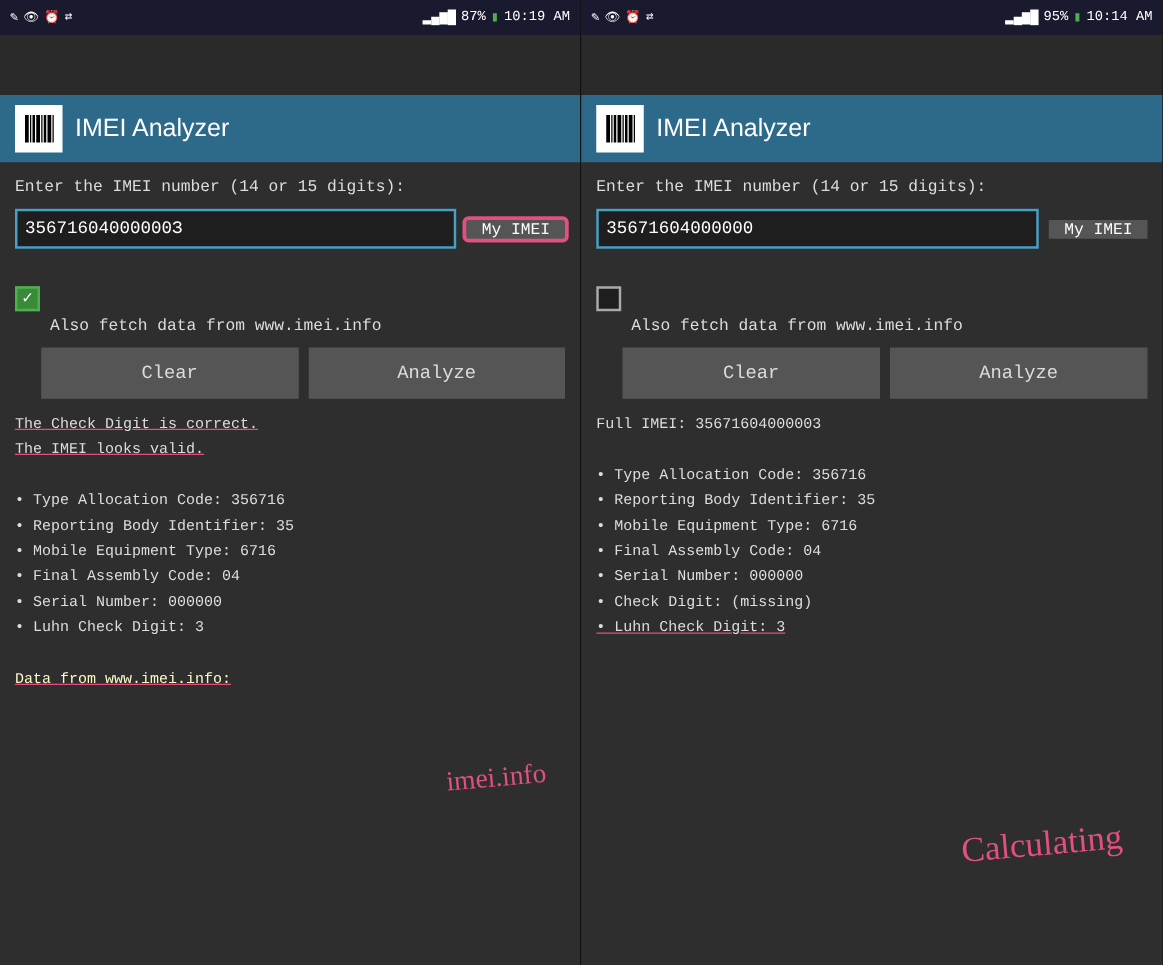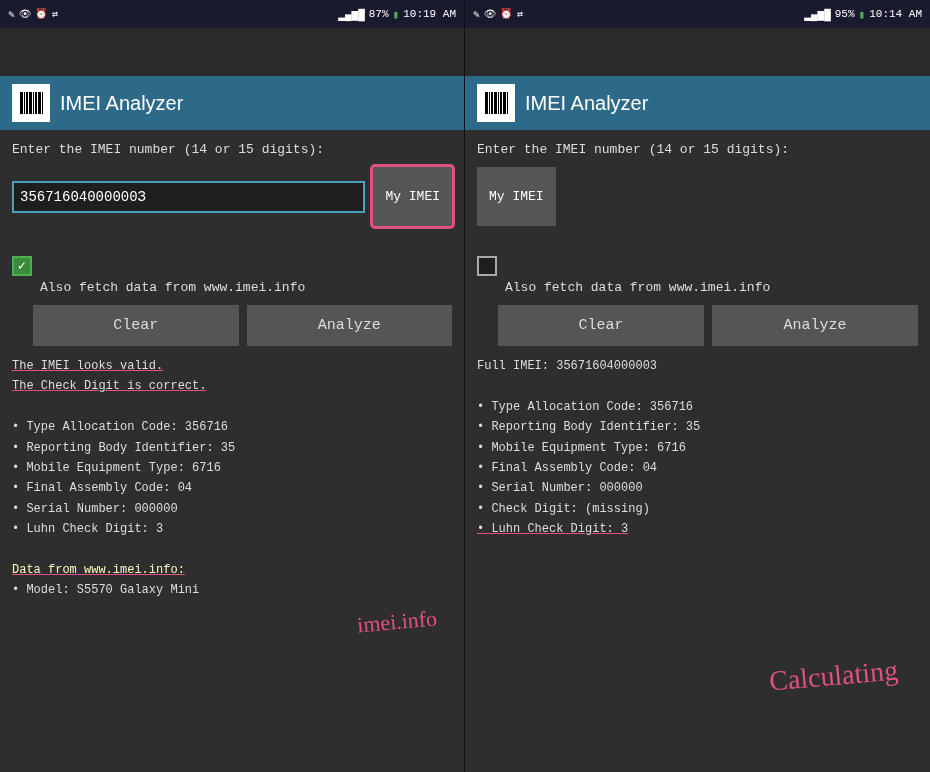--- a/index.html
+++ b/index.html
@@ -133,21 +133,21 @@
     }
 
     .imei-input.left-panel {
       border-color: #4a9fc4;
     }
 
     .my-imei-btn {
       background: #555;
       color: #fff;
       border: none;
-      padding: 22px 12px;
+      padding: 0 12px;
       font-size: 13px;
       font-family: 'Courier New', monospace;
       cursor: pointer;
       white-space: nowrap;
     }
 
     .my-imei-btn.circled {
       box-shadow: 0 0 0 3px #e05080;
       border-radius: 2px;
     }
@@ -307,32 +307,31 @@
       </div>
       <span class="checkbox-label">Also fetch data from www.imei.info</span>
     </div>
 
     <div class="button-row">
       <button class="action-btn">Clear</button>
       <button class="action-btn">Analyze</button>
     </div>
 
     <div class="result-area">
+      <div class="result-line underlined">The Check Digit is correct.</div>
       <div class="result-line underlined">The IMEI looks valid.</div>
-      <div class="result-line underlined">The Check Digit is correct.</div>
       <div>&nbsp;</div>
       <div class="result-bullet">• Type Allocation Code: 356716</div>
       <div class="result-bullet">• Reporting Body Identifier: 35</div>
       <div class="result-bullet">• Mobile Equipment Type: 6716</div>
       <div class="result-bullet">• Final Assembly Code: 04</div>
       <div class="result-bullet">• Serial Number: 000000</div>
       <div class="result-bullet">• Luhn Check Digit: 3</div>
       <div>&nbsp;</div>
       <div class="imei-info-label">Data from www.imei.info:</div>
-      <div class="result-bullet">• Model: S5570 Galaxy Mini</div>
 
       <div class="annotation-imei-info">imei.info</div>
     </div>
   </div>
 </div>
 
 <div class="phone-panel" style="border-right: none;">
 
   <div class="status-bar">
     <div class="status-left">
@@ -362,20 +361,21 @@
         <div class="b-line thin"></div>
       </div>
     </div>
     <span class="app-title">IMEI Analyzer</span>
   </div>
 
   <div class="panel-body">
     <span class="label-text">Enter the IMEI number (14 or 15 digits):</span>
 
     <div class="input-row">
+      <input class="imei-input" type="text" value="35671604000000" style="">
       <button class="my-imei-btn">My IMEI</button>
     </div>
 
     <div class="checkbox-row">
       <div class="checkbox-custom">
         <span></span>
       </div>
       <span class="checkbox-label">Also fetch data from www.imei.info</span>
     </div>
 

